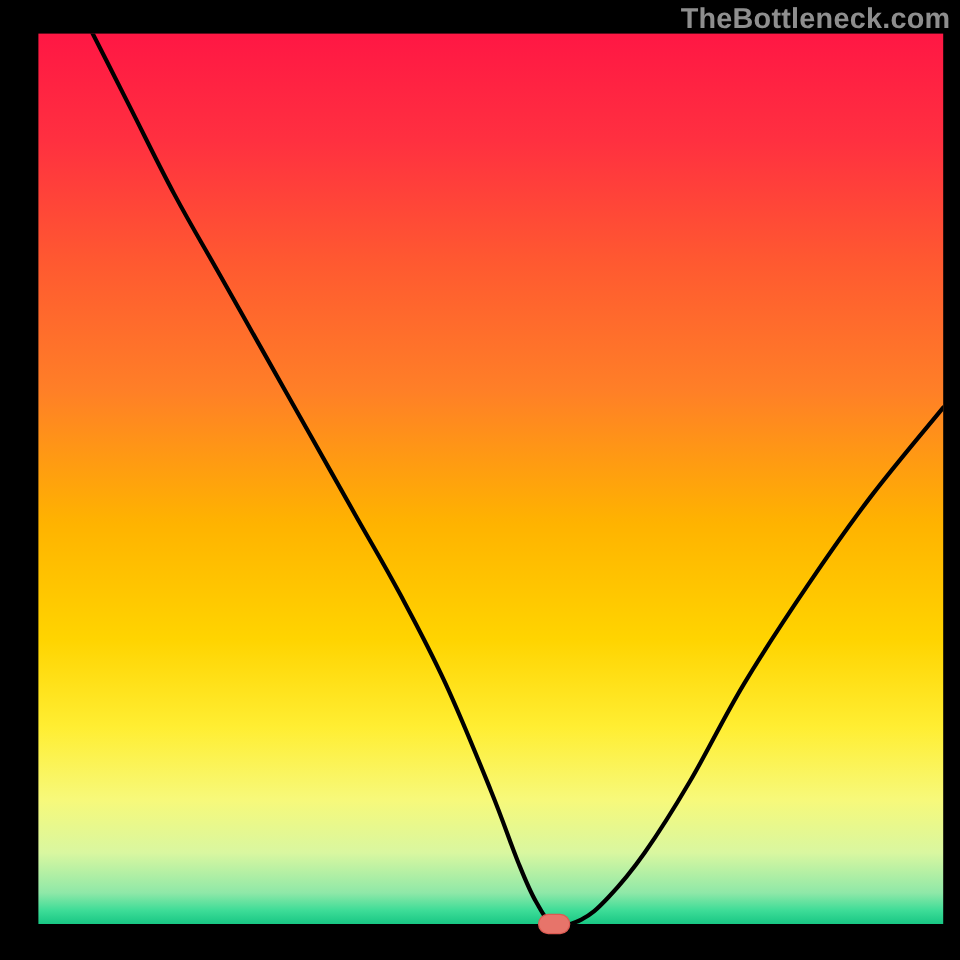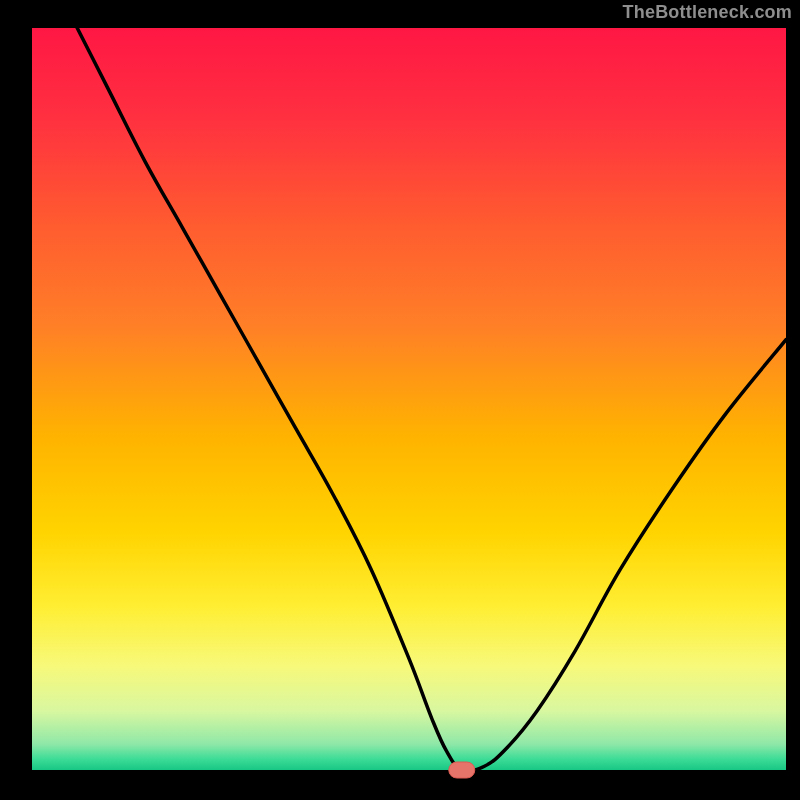--- a/index.html
+++ b/index.html
@@ -14,21 +14,21 @@
     position: relative;
     width: 800px;
     height: 800px;
     background: #000;
   }
   .watermark {
     position: absolute;
     top: 2px;
     right: 8px;
     font-family: Arial, Helvetica, sans-serif;
-    font-size: 18px;
+    font-size: 24px;
     font-weight: 600;
     color: #8e8e8e;
     letter-spacing: 0.2px;
     z-index: 10;
   }
   svg {
     display: block;
   }
 </style>
 </head>

